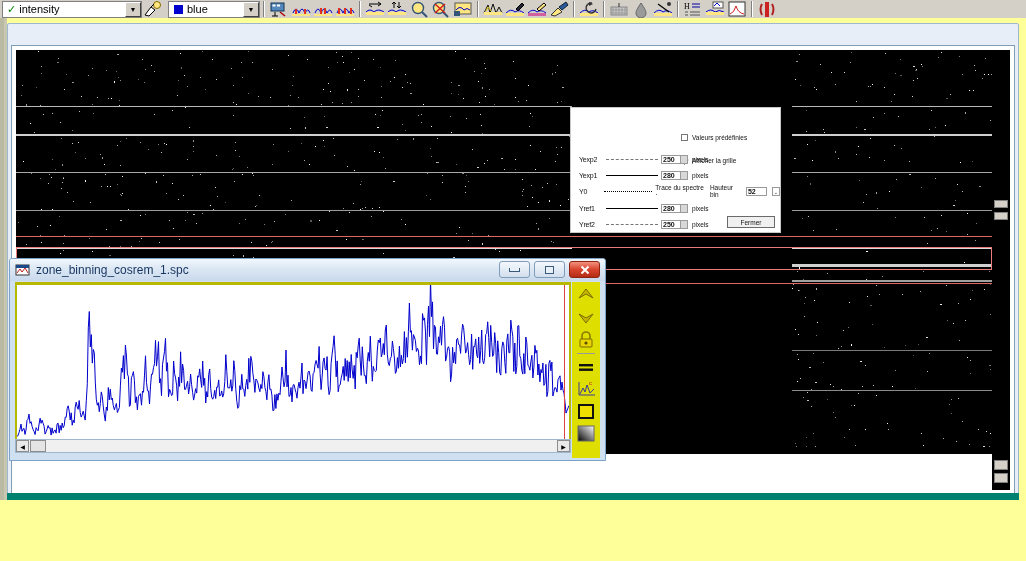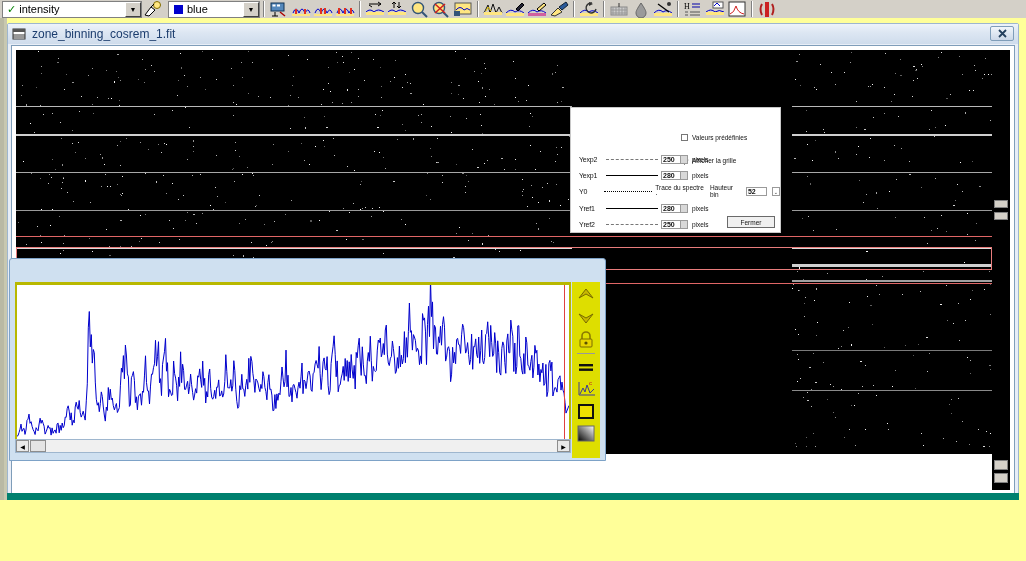--- a/index.html
+++ b/index.html
@@ -360,33 +360,20 @@
         <path d="M16 3 Q19 8 16 14" fill="none" stroke="#b02020" stroke-width="2"></path>
         <rect x="9" y="1" width="4" height="15" fill="#cc2222"></rect>
       </svg>
     </div>
   </div>
 
   <div id="left-edge"></div>
   <div id="left-edge2"></div>
 
   <div id="fitwin">
-    <div id="fitwin-title">
-      <svg width="14" height="13" viewBox="0 0 14 13">
-        <rect x="1" y="1" width="12" height="10" fill="#fff" stroke="#333"></rect>
-        <rect x="1" y="1" width="12" height="3" fill="#555"></rect>
-        <path d="M1 7 h12 M1 9 h12" stroke="#333"></path>
-      </svg>
-      <span class="t">zone_binning_cosrem_1.fit</span>
-      <div id="fitwin-close">
-        <svg width="9" height="9" viewBox="0 0 9 9">
-            <path d="M1 1 L8 8 M8 1 L1 8" stroke="#24405e" stroke-width="1.8"></path>
-          </svg>
-      </div>
-    </div>
 
     <div id="fitwin-body">
 
       <div id="fitimg">
           <div class="star" style="left: 516px; top: 258px; width: 1px; height: 1px; opacity: 0.73;"></div>
           <div class="star" style="left: 469px; top: 46px; width: 1px; height: 1px; opacity: 0.99;"></div>
           <div class="star" style="left: 539px; top: 22px; width: 1px; height: 1px; opacity: 0.61;"></div>
           <div class="star" style="left: 516px; top: 147px; width: 1px; height: 1px; opacity: 0.95;"></div>
           <div class="star" style="left: 385px; top: 169px; width: 1px; height: 1px; opacity: 0.59;"></div>
           <div class="star" style="left: 531px; top: 133px; width: 1px; height: 1px; opacity: 0.82;"></div>
@@ -1544,20 +1531,41 @@
           <span>250</span>
           <span class="up"></span>
         </span>
       <span class="dlg-unit">pixels</span>
     </div>
 
     <div id="dlg-fermer">Fermer</div>
   </div>
 
   <div id="spcwin">
+    <div id="spcwin-title">
+      <svg width="15" height="14" viewBox="0 0 15 14">
+        <rect x="1" y="2" width="13" height="10" fill="#fff" stroke="#333"></rect>
+        <rect x="1" y="2" width="13" height="3" fill="#1a4a8a"></rect>
+        <path d="M2 10 L5 6 L7 9 L10 5 L13 10" fill="none" stroke="#c02020"></path>
+      </svg>
+      <span class="t">zone_binning_cosrem_1.spc</span>
+      <div id="spc-ctrls">
+        <div class="wbtn">
+          <span style="display:block;width:11px;height:4px;border:1px solid #3a5a7a;border-top:none;background:#e9f0f8;"></span>
+        </div>
+        <div class="wbtn">
+          <span style="display:block;width:9px;height:8px;border:1px solid #3a5a7a;background:#e9f0f8;"></span>
+        </div>
+        <div class="wbtn close">
+          <svg width="10" height="10" viewBox="0 0 10 10">
+              <path d="M1.5 1.5 L8.5 8.5 M8.5 1.5 L1.5 8.5" stroke="#fff" stroke-width="2"></path>
+            </svg>
+        </div>
+      </div>
+    </div>
 
     <div id="spc-body">
 
       <div id="plotbox">
         <svg id="plot-svg" width="552" height="153" viewBox="0 0 552 153" preserveAspectRatio="none">
           <polyline id="spectrum-path" fill="none" stroke="#0000cc" stroke-width="1" points="0.0,151.1 1.0,150.7 2.0,147.6 3.0,144.2 4.0,139.1 5.0,146.3 6.0,144.2 7.0,143.4 8.0,149.4 9.0,145.0 10.0,135.3 11.0,134.2 12.0,129.1 13.0,138.3 14.1,136.7 15.1,141.4 16.1,144.6 17.1,146.5 18.1,149.5 19.1,142.7 20.1,144.5 21.1,145.8 22.1,139.0 23.1,133.2 24.1,138.3 25.1,135.1 26.1,138.2 27.1,141.2 28.1,149.1 29.1,146.8 30.1,143.9 31.1,140.5 32.1,143.2 33.1,142.6 34.1,150.1 35.1,142.9 36.1,148.3 37.1,146.1 38.1,144.9 39.1,148.2 40.1,138.9 41.1,138.1 42.2,147.8 43.2,140.4 44.2,145.3 45.2,138.0 46.2,142.7 47.2,140.7 48.2,132.1 49.2,132.3 50.2,123.5 51.2,120.8 52.2,126.1 53.2,135.0 54.2,127.8 55.2,140.2 56.2,135.2 57.2,137.8 58.2,122.0 59.2,117.2 60.2,122.0 61.2,124.3 62.2,115.5 63.2,127.4 64.2,132.1 65.2,129.7 66.2,126.2 67.2,130.7 68.2,135.1 69.3,115.8 70.3,98.8 71.3,42.8 72.3,26.5 73.3,61.9 74.3,49.6 75.3,78.1 76.3,64.5 77.3,67.7 78.3,97.1 79.3,114.2 80.3,120.2 81.3,117.7 82.3,126.7 83.3,118.6 84.3,106.9 85.3,111.4 86.3,122.0 87.3,130.0 88.3,136.1 89.3,122.1 90.3,125.5 91.3,102.5 92.3,114.9 93.3,104.2 94.3,114.6 95.3,113.0 96.3,120.7 97.4,124.9 98.4,121.5 99.4,118.5 100.4,127.5 101.4,125.2 102.4,122.5 103.4,100.8 104.4,83.1 105.4,87.2 106.4,70.6 107.4,93.8 108.4,60.1 109.4,70.0 110.4,88.9 111.4,91.8 112.4,121.4 113.4,119.9 114.4,92.7 115.4,90.4 116.4,86.6 117.4,95.4 118.4,117.6 119.4,111.8 120.4,124.8 121.4,111.8 122.4,109.7 123.4,108.7 124.5,120.2 125.5,106.1 126.5,107.3 127.5,90.1 128.5,70.8 129.5,97.6 130.5,105.8 131.5,105.9 132.5,119.0 133.5,101.1 134.5,89.1 135.5,89.3 136.5,82.7 137.5,78.8 138.5,55.3 139.5,81.1 140.5,71.6 141.5,56.7 142.5,97.8 143.5,93.7 144.5,110.6 145.5,79.7 146.5,73.0 147.5,66.3 148.5,53.4 149.5,86.2 150.5,77.7 151.5,111.8 152.6,104.3 153.6,107.1 154.6,110.6 155.6,109.6 156.6,76.0 157.6,88.6 158.6,93.1 159.6,100.2 160.6,115.8 161.6,92.1 162.6,101.4 163.6,66.8 164.6,97.7 165.6,79.2 166.6,85.4 167.6,104.4 168.6,104.4 169.6,100.1 170.6,96.3 171.6,108.9 172.6,101.7 173.6,89.1 174.6,99.7 175.6,107.3 176.6,115.1 177.6,110.1 178.6,103.7 179.7,108.1 180.7,90.8 181.7,92.2 182.7,83.9 183.7,94.8 184.7,102.4 185.7,76.1 186.7,100.4 187.7,93.3 188.7,118.0 189.7,106.6 190.7,112.0 191.7,89.7 192.7,84.0 193.7,103.3 194.7,112.2 195.7,114.2 196.7,111.6 197.7,105.3 198.7,113.5 199.7,102.1 200.7,102.2 201.7,94.9 202.7,111.0 203.7,110.3 204.7,105.9 205.7,112.1 206.7,109.0 207.8,96.7 208.8,69.7 209.8,86.7 210.8,102.8 211.8,102.8 212.8,103.0 213.8,94.6 214.8,106.2 215.8,100.8 216.8,75.7 217.8,85.6 218.8,104.3 219.8,116.3 220.8,123.3 221.8,121.5 222.8,100.7 223.8,104.7 224.8,89.3 225.8,103.8 226.8,104.2 227.8,111.4 228.8,100.3 229.8,94.3 230.8,104.1 231.8,73.3 232.8,97.3 233.8,71.4 234.9,76.5 235.9,88.5 236.9,95.8 237.9,107.4 238.9,94.0 239.9,95.3 240.9,97.9 241.9,103.4 242.9,106.7 243.9,99.4 244.9,103.5 245.9,86.7 246.9,91.6 247.9,102.4 248.9,106.5 249.9,114.8 250.9,97.3 251.9,89.7 252.9,104.5 253.9,104.0 254.9,110.1 255.9,125.7 256.9,125.3 257.9,109.6 258.9,123.5 259.9,108.9 260.9,115.3 261.9,108.1 263.0,109.7 264.0,96.2 265.0,82.0 266.0,92.8 267.0,101.8 268.0,96.6 269.0,65.1 270.0,101.9 271.0,90.2 272.0,111.5 273.0,110.7 274.0,102.5 275.0,116.9 276.0,100.2 277.0,99.5 278.0,103.8 279.0,107.5 280.0,113.2 281.0,102.6 282.0,97.2 283.0,103.2 284.0,91.9 285.0,78.0 286.0,108.7 287.0,95.0 288.0,96.3 289.0,103.6 290.1,95.8 291.1,87.2 292.1,86.0 293.1,91.0 294.1,105.0 295.1,106.4 296.1,88.8 297.1,87.2 298.1,79.0 299.1,75.5 300.1,79.7 301.1,83.2 302.1,61.5 303.1,88.4 304.1,104.6 305.1,92.3 306.1,76.8 307.1,72.9 308.1,83.4 309.1,85.1 310.1,71.6 311.1,100.3 312.1,109.6 313.1,105.7 314.1,78.4 315.1,69.1 316.1,61.3 317.1,50.8 318.2,69.3 319.2,91.8 320.2,75.9 321.2,106.8 322.2,100.4 323.2,99.8 324.2,93.0 325.2,88.9 326.2,81.4 327.2,95.4 328.2,73.5 329.2,91.3 330.2,75.5 331.2,96.4 332.2,76.8 333.2,92.9 334.2,69.5 335.2,84.9 336.2,93.4 337.2,80.4 338.2,104.0 339.2,67.4 340.2,72.8 341.2,60.8 342.2,53.2 343.2,75.0 344.2,90.4 345.3,61.8 346.3,79.2 347.3,90.6 348.3,90.5 349.3,98.7 350.3,76.2 351.3,67.5 352.3,76.3 353.3,51.2 354.3,75.8 355.3,96.2 356.3,81.4 357.3,85.5 358.3,86.5 359.3,85.6 360.3,65.1 361.3,55.0 362.3,57.6 363.3,53.0 364.3,71.8 365.3,68.3 366.3,58.5 367.3,69.7 368.3,45.0 369.3,40.1 370.3,69.1 371.3,78.0 372.3,80.6 373.4,73.2 374.4,71.5 375.4,56.0 376.4,63.6 377.4,73.0 378.4,88.4 379.4,86.3 380.4,72.6 381.4,83.3 382.4,61.1 383.4,81.9 384.4,70.2 385.4,79.0 386.4,73.7 387.4,46.6 388.4,77.7 389.4,52.6 390.4,72.2 391.4,46.4 392.4,18.0 393.4,47.3 394.4,45.7 395.4,65.1 396.4,49.6 397.4,52.0 398.4,55.4 399.4,66.5 400.5,63.3 401.5,66.0 402.5,79.7 403.5,70.9 404.5,78.6 405.5,28.6 406.5,35.2 407.5,32.9 408.5,46.9 409.5,79.6 410.5,39.5 411.5,21.2 412.5,51.6 413.5,-6.3 414.5,31.6 415.5,16.9 416.5,63.9 417.5,40.3 418.5,43.0 419.5,68.9 420.5,69.2 421.5,51.8 422.5,57.7 423.5,41.2 424.5,60.2 425.5,39.5 426.5,31.7 427.5,42.2 428.6,76.1 429.6,72.2 430.6,63.2 431.6,61.7 432.6,66.2 433.6,96.7 434.6,89.2 435.6,62.3 436.6,77.9 437.6,67.3 438.6,78.7 439.6,54.6 440.6,53.3 441.6,59.6 442.6,59.9 443.6,68.4 444.6,49.8 445.6,39.2 446.6,42.6 447.6,54.0 448.6,68.1 449.6,65.2 450.6,57.6 451.6,69.4 452.6,79.7 453.6,74.6 454.6,49.1 455.7,84.3 456.7,61.4 457.7,61.8 458.7,53.9 459.7,69.6 460.7,72.7 461.7,52.0 462.7,78.3 463.7,65.8 464.7,45.0 465.7,75.7 466.7,78.8 467.7,72.6 468.7,49.6 469.7,48.4 470.7,36.8 471.7,52.5 472.7,71.7 473.7,40.4 474.7,57.6 475.7,71.4 476.7,68.8 477.7,47.6 478.7,58.9 479.7,87.6 480.7,55.8 481.7,67.6 482.7,87.7 483.8,90.1 484.8,63.5 485.8,56.9 486.8,60.1 487.8,77.4 488.8,88.3 489.8,56.0 490.8,48.9 491.8,67.7 492.8,67.8 493.8,35.1 494.8,44.7 495.8,51.2 496.8,86.5 497.8,58.0 498.8,88.9 499.8,81.5 500.8,40.9 501.8,40.7 502.8,70.9 503.8,73.4 504.8,85.4 505.8,89.1 506.8,68.6 507.8,88.7 508.8,52.0 509.8,57.8 510.9,80.0 511.9,81.6 512.9,85.2 513.9,76.4 514.9,70.3 515.9,92.9 516.9,82.2 517.9,60.4 518.9,68.2 519.9,65.3 520.9,90.0 521.9,79.0 522.9,96.8 523.9,84.5 524.9,87.8 525.9,78.0 526.9,100.4 527.9,98.3 528.9,79.4 529.9,111.6 530.9,106.4 531.9,78.3 532.9,75.4 533.9,85.9 534.9,77.1 535.9,111.0 536.9,106.4 537.9,102.5 539.0,103.3 540.0,107.1 541.0,94.7 542.0,92.8 543.0,90.8 544.0,105.1 545.0,97.1 546.0,105.2 547.0,108.0 548.0,117.4 549.0,128.1 552,120.5"></polyline>
         </svg>
         <div id="plot-redline"></div>
       </div>
 

